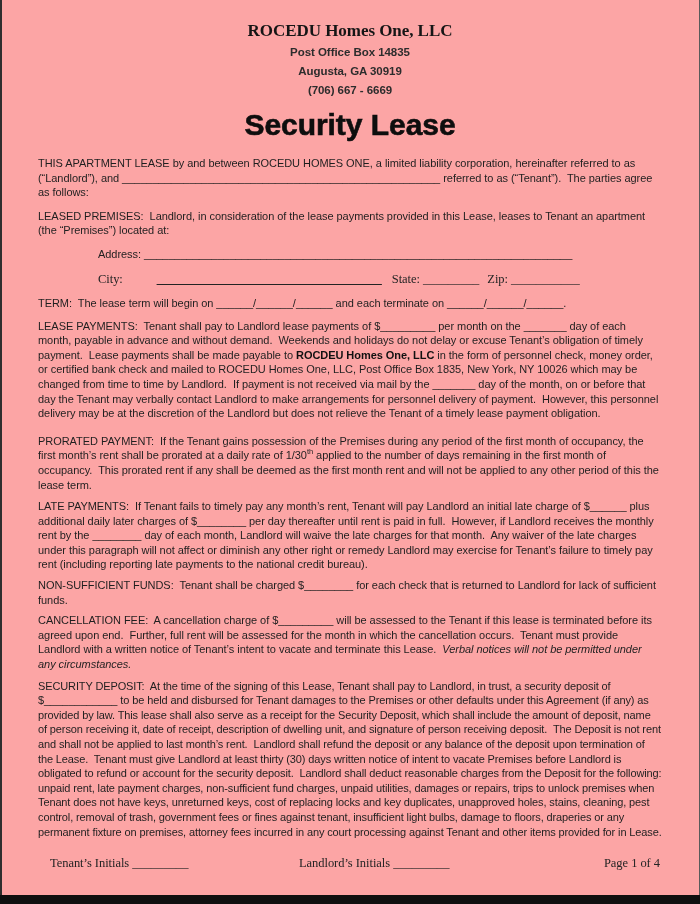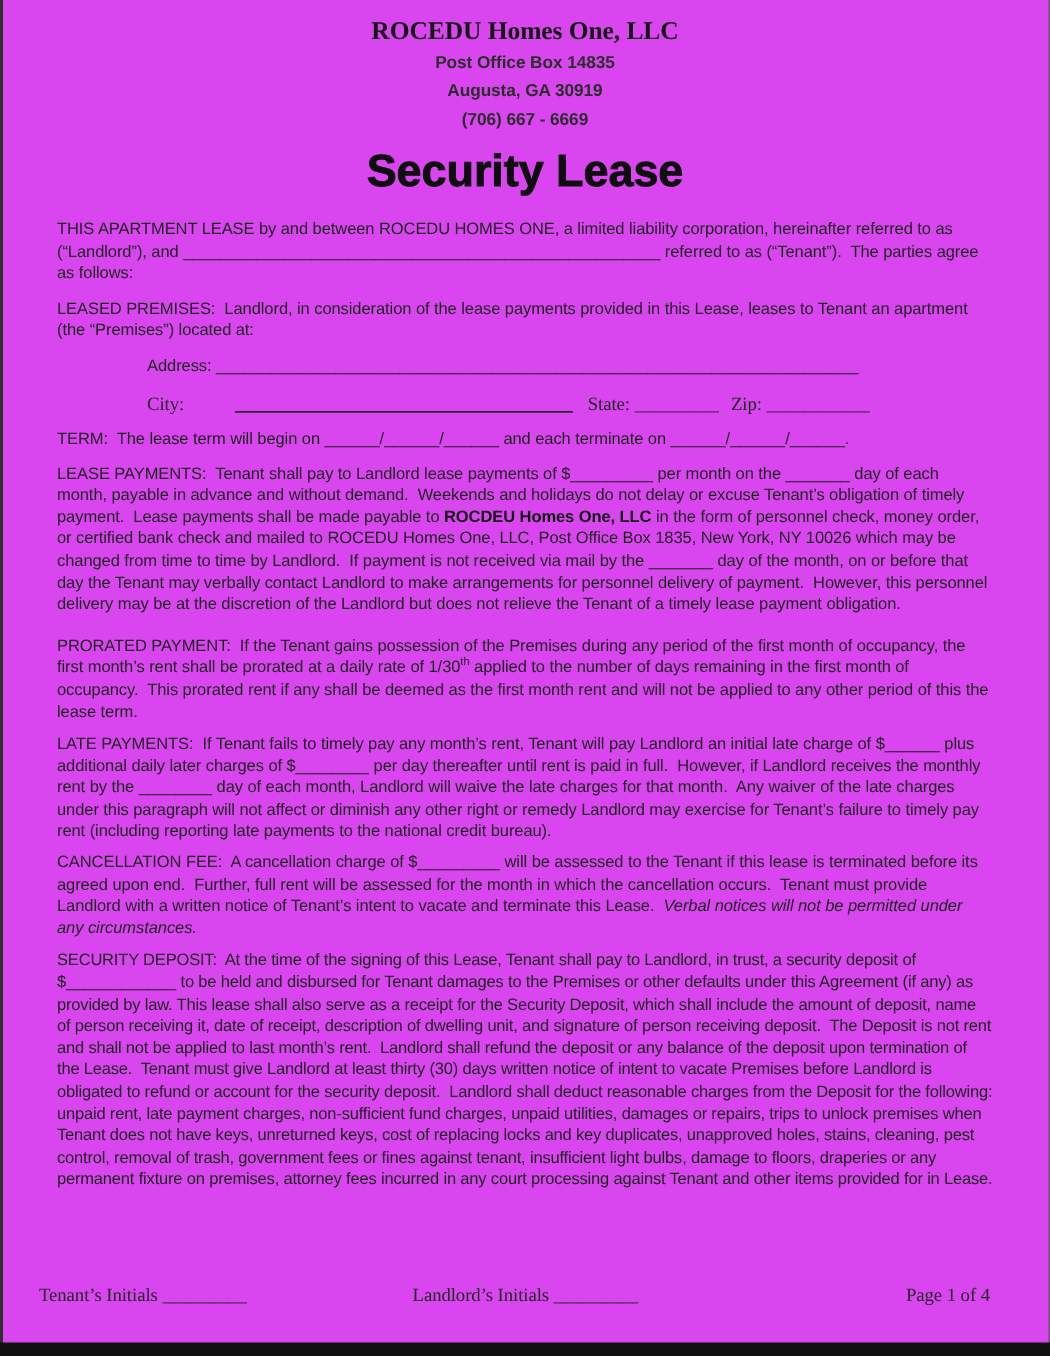--- a/index.html
+++ b/index.html
@@ -1,25 +1,25 @@
 <!DOCTYPE html>
 <html><head>
 <meta charset="utf-8">
 <style>
   html,body { margin:0; padding:0; background:#ffffff; }
   .page {
     position:relative;
     width:700px; height:904px;
-    background:#d946ef;
+    background:#fca5a5;
     font-family:"Liberation Sans", sans-serif;
     font-size:11px;
     color:#1f1f1f;
     letter-spacing:-0.05px;
     box-sizing:border-box;
-    padding:4px 38px 0 38px;
+    padding:14px 38px 0 38px;
     overflow:hidden;
   }
   
   .edge-left   { position:absolute; left:0; top:0; bottom:0; width:2px; background:#2e2e2e; }
   .edge-right  { position:absolute; right:0; top:0; bottom:0; width:1px; background:#5a5a5a; }
   .edge-bottom { position:absolute; left:0; right:0; bottom:0; height:9px; background:#101010; }
 
   header { text-align:center; }
   .company   { font-family:"Liberation Serif", serif; font-weight:bold; font-size:17px; line-height:21px; margin-top:6px; color:#151515; }
   .h-line    { font-size:11.5px; line-height:15px; margin-top:4px; color:#2c2c2c;font-weight:bold; }
@@ -46,21 +46,21 @@
   .city-blank  { margin-left:34px;text-decoration:underline; }
   .state-label { margin-left:10px; }
   .zip-label   { margin-left:8px; }
 
   .blank { letter-spacing:0; }
   strong { font-weight:bold; color:#111; }
   em     { font-style:italic; }
   sup    { font-size:7.5px; vertical-align:super; line-height:0; }
 
   footer {
-    position:absolute; left:26px; right:38px; top:856px;
+    position:absolute; left:50px; right:38px; top:856px;
     font-family:"Liberation Serif", serif; font-size:12.5px; color:#242424;
     height:18px;
   }
   .footer-tenant   { position:absolute; left:0; }
   .footer-landlord { position:absolute; left:249px; }
   .footer-page     { position:absolute; right:2px; }
 </style>
 </head>
 <body>
 
@@ -87,20 +87,21 @@
   <div class="city-row"><span>City:</span><span class="blank city-blank">____________________________________</span><span class="state-label">State:</span><span class="blank"> _________</span><span class="zip-label">Zip:</span><span class="blank"> ___________</span></div>
 
   <p class="para mt-sec"><span>TERM:  The lease term will begin on </span><span class="blank">______/______/______</span><span> and each terminate on </span><span class="blank">______/______/______</span><span>.</span></p>
 
   <p class="para mt-lease"><span>LEASE PAYMENTS:  Tenant shall pay to Landlord lease payments of $</span><span class="blank">_________</span><span> per month on the </span><span class="blank">_______</span><span> day of each month, payable in advance and without demand.  Weekends and holidays do not delay or excuse Tenant’s obligation of timely payment.  Lease payments shall be made payable to </span><strong>ROCDEU Homes One, LLC</strong><span> in the form of personnel check, money order, or certified bank check and mailed to ROCEDU Homes One, LLC, Post Office Box 1835, New York, NY 10026 which may be changed from time to time by Landlord.  If payment is not received via mail by the </span><span class="blank">_______</span><span> day of the month, on or before that day the Tenant may verbally contact Landlord to make arrangements for personnel delivery of payment.  However, this personnel delivery may be at the discretion of the Landlord but does not relieve the Tenant of a timely lease payment obligation.</span></p>
 
   <p class="para mt-pro"><span>PRORATED PAYMENT:  If the Tenant gains possession of the Premises during any period of the first month of occupancy, the first month’s rent shall be prorated at a daily rate of 1/30</span><sup>th</sup><span> applied to the number of days remaining in the first month of occupancy.  This prorated rent if any shall be deemed as the first month rent and will not be applied to any other period of this the lease term.</span></p>
 
   <p class="para mt-late"><span>LATE PAYMENTS:  If Tenant fails to timely pay any month’s rent, Tenant will pay Landlord an initial late charge of $</span><span class="blank">______</span><span> plus additional daily later charges of $</span><span class="blank">________</span><span> per day thereafter until rent is paid in full.  However, if Landlord receives the monthly rent by the </span><span class="blank">________</span><span> day of each month, Landlord will waive the late charges for that month.  Any waiver of the late charges under this paragraph will not affect or diminish any other right or remedy Landlord may exercise for Tenant’s failure to timely pay rent (including reporting late payments to the national credit bureau).</span></p>
 
+  <p class="para mt-nsf"><span>NON-SUFFICIENT FUNDS:  Tenant shall be charged $</span><span class="blank">________</span><span> for each check that is returned to Landlord for lack of sufficient funds.</span></p>
 
   <p class="para mt-can"><span>CANCELLATION FEE:  A cancellation charge of $</span><span class="blank">_________</span><span> will be assessed to the Tenant if this lease is terminated before its agreed upon end.  Further, full rent will be assessed for the month in which the cancellation occurs.  Tenant must provide Landlord with a written notice of Tenant’s intent to vacate and terminate this Lease.  </span><em>Verbal notices will not be permitted under any circumstances.</em></p>
 
   <p class="para mt-secdep"><span>SECURITY DEPOSIT:  At the time of the signing of this Lease, Tenant shall pay to Landlord, in trust, a security deposit of $</span><span class="blank">____________</span><span> to be held and disbursed for Tenant damages to the Premises or other defaults under this Agreement (if any) as provided by law. This lease shall also serve as a receipt for the Security Deposit, which shall include the amount of deposit, name of person receiving it, date of receipt, description of dwelling unit, and signature of person receiving deposit.  The Deposit is not rent and shall not be applied to last month’s rent.  Landlord shall refund the deposit or any balance of the deposit upon termination of the Lease.  Tenant must give Landlord at least thirty (30) days written notice of intent to vacate Premises before Landlord is obligated to refund or account for the security deposit.  Landlord shall deduct reasonable charges from the Deposit for the following:  unpaid rent, late payment charges, non-sufficient fund charges, unpaid utilities, damages or repairs, trips to unlock premises when Tenant does not have keys, unreturned keys, cost of replacing locks and key duplicates, unapproved holes, stains, cleaning, pest control, removal of trash, government fees or fines against tenant, insufficient light bulbs, damage to floors, draperies or any permanent fixture on premises, attorney fees incurred in any court processing against Tenant and other items provided for in Lease.</span></p>
 
   <footer>
     <span class="footer-tenant"><span>Tenant’s Initials </span><span class="blank">_________</span></span>
     <span class="footer-landlord"><span>Landlord’s Initials </span><span class="blank">_________</span></span>
     <span class="footer-page">Page 1 of 4</span>
   </footer>

